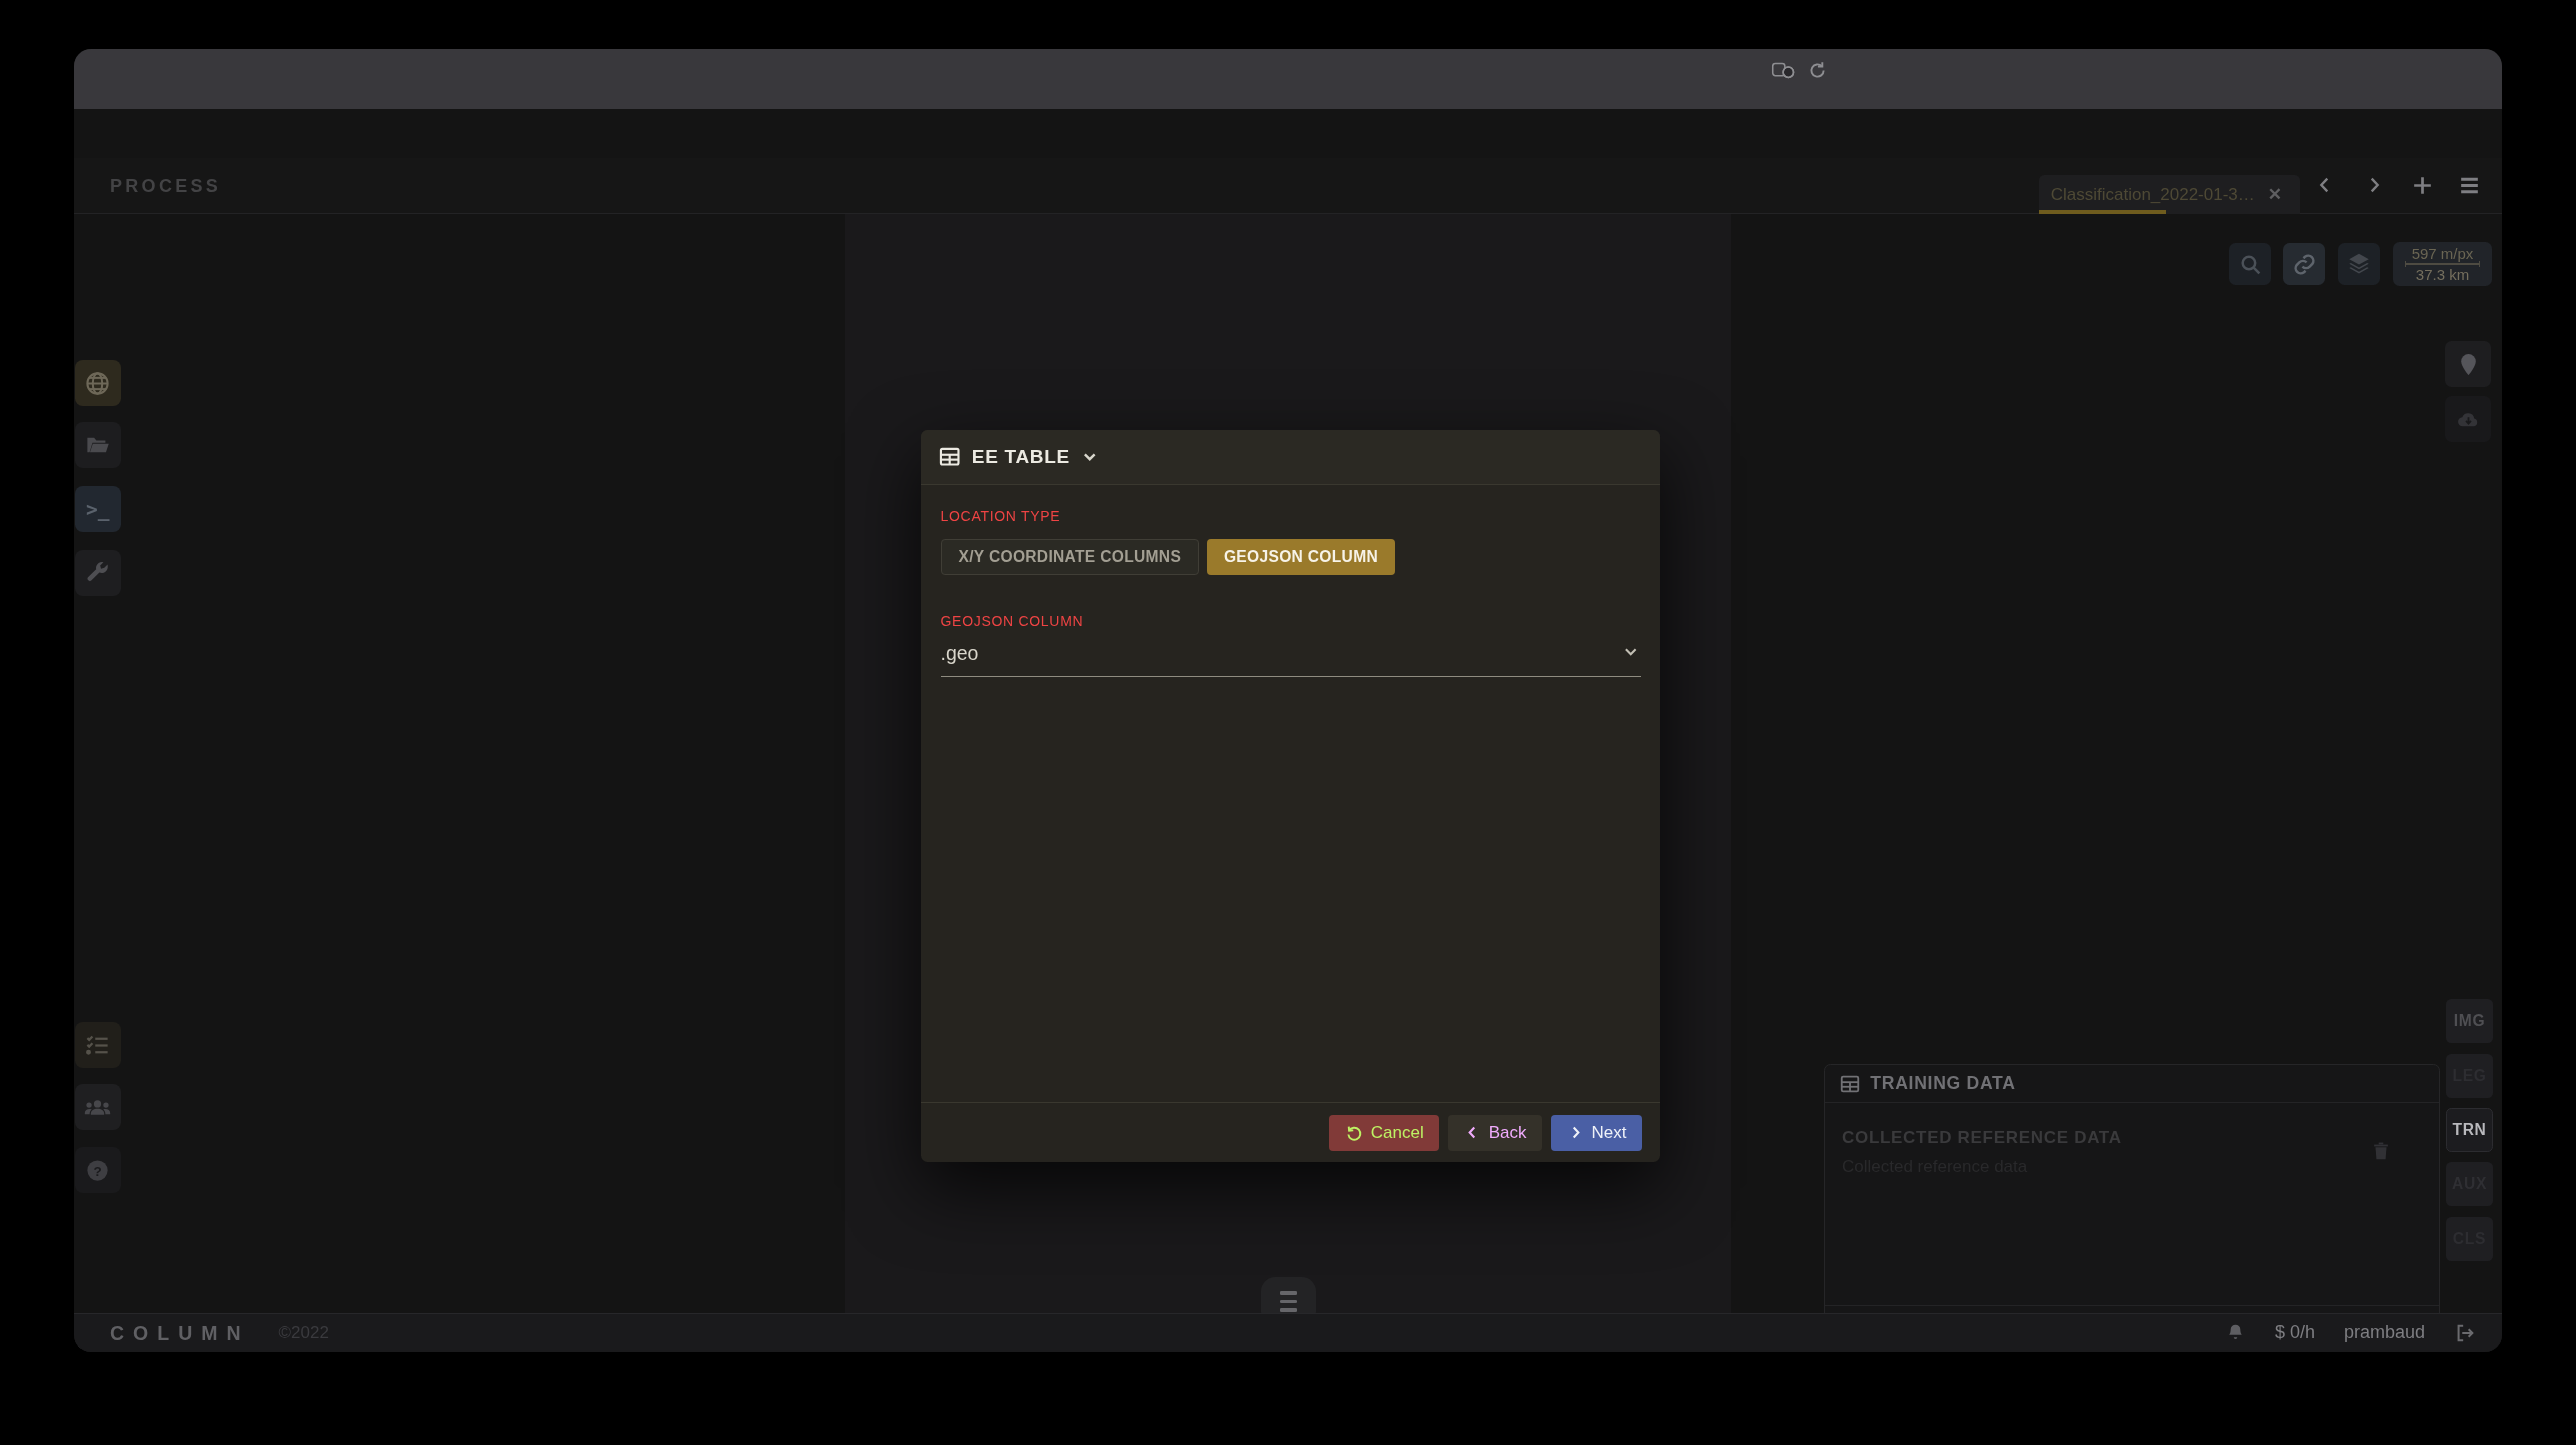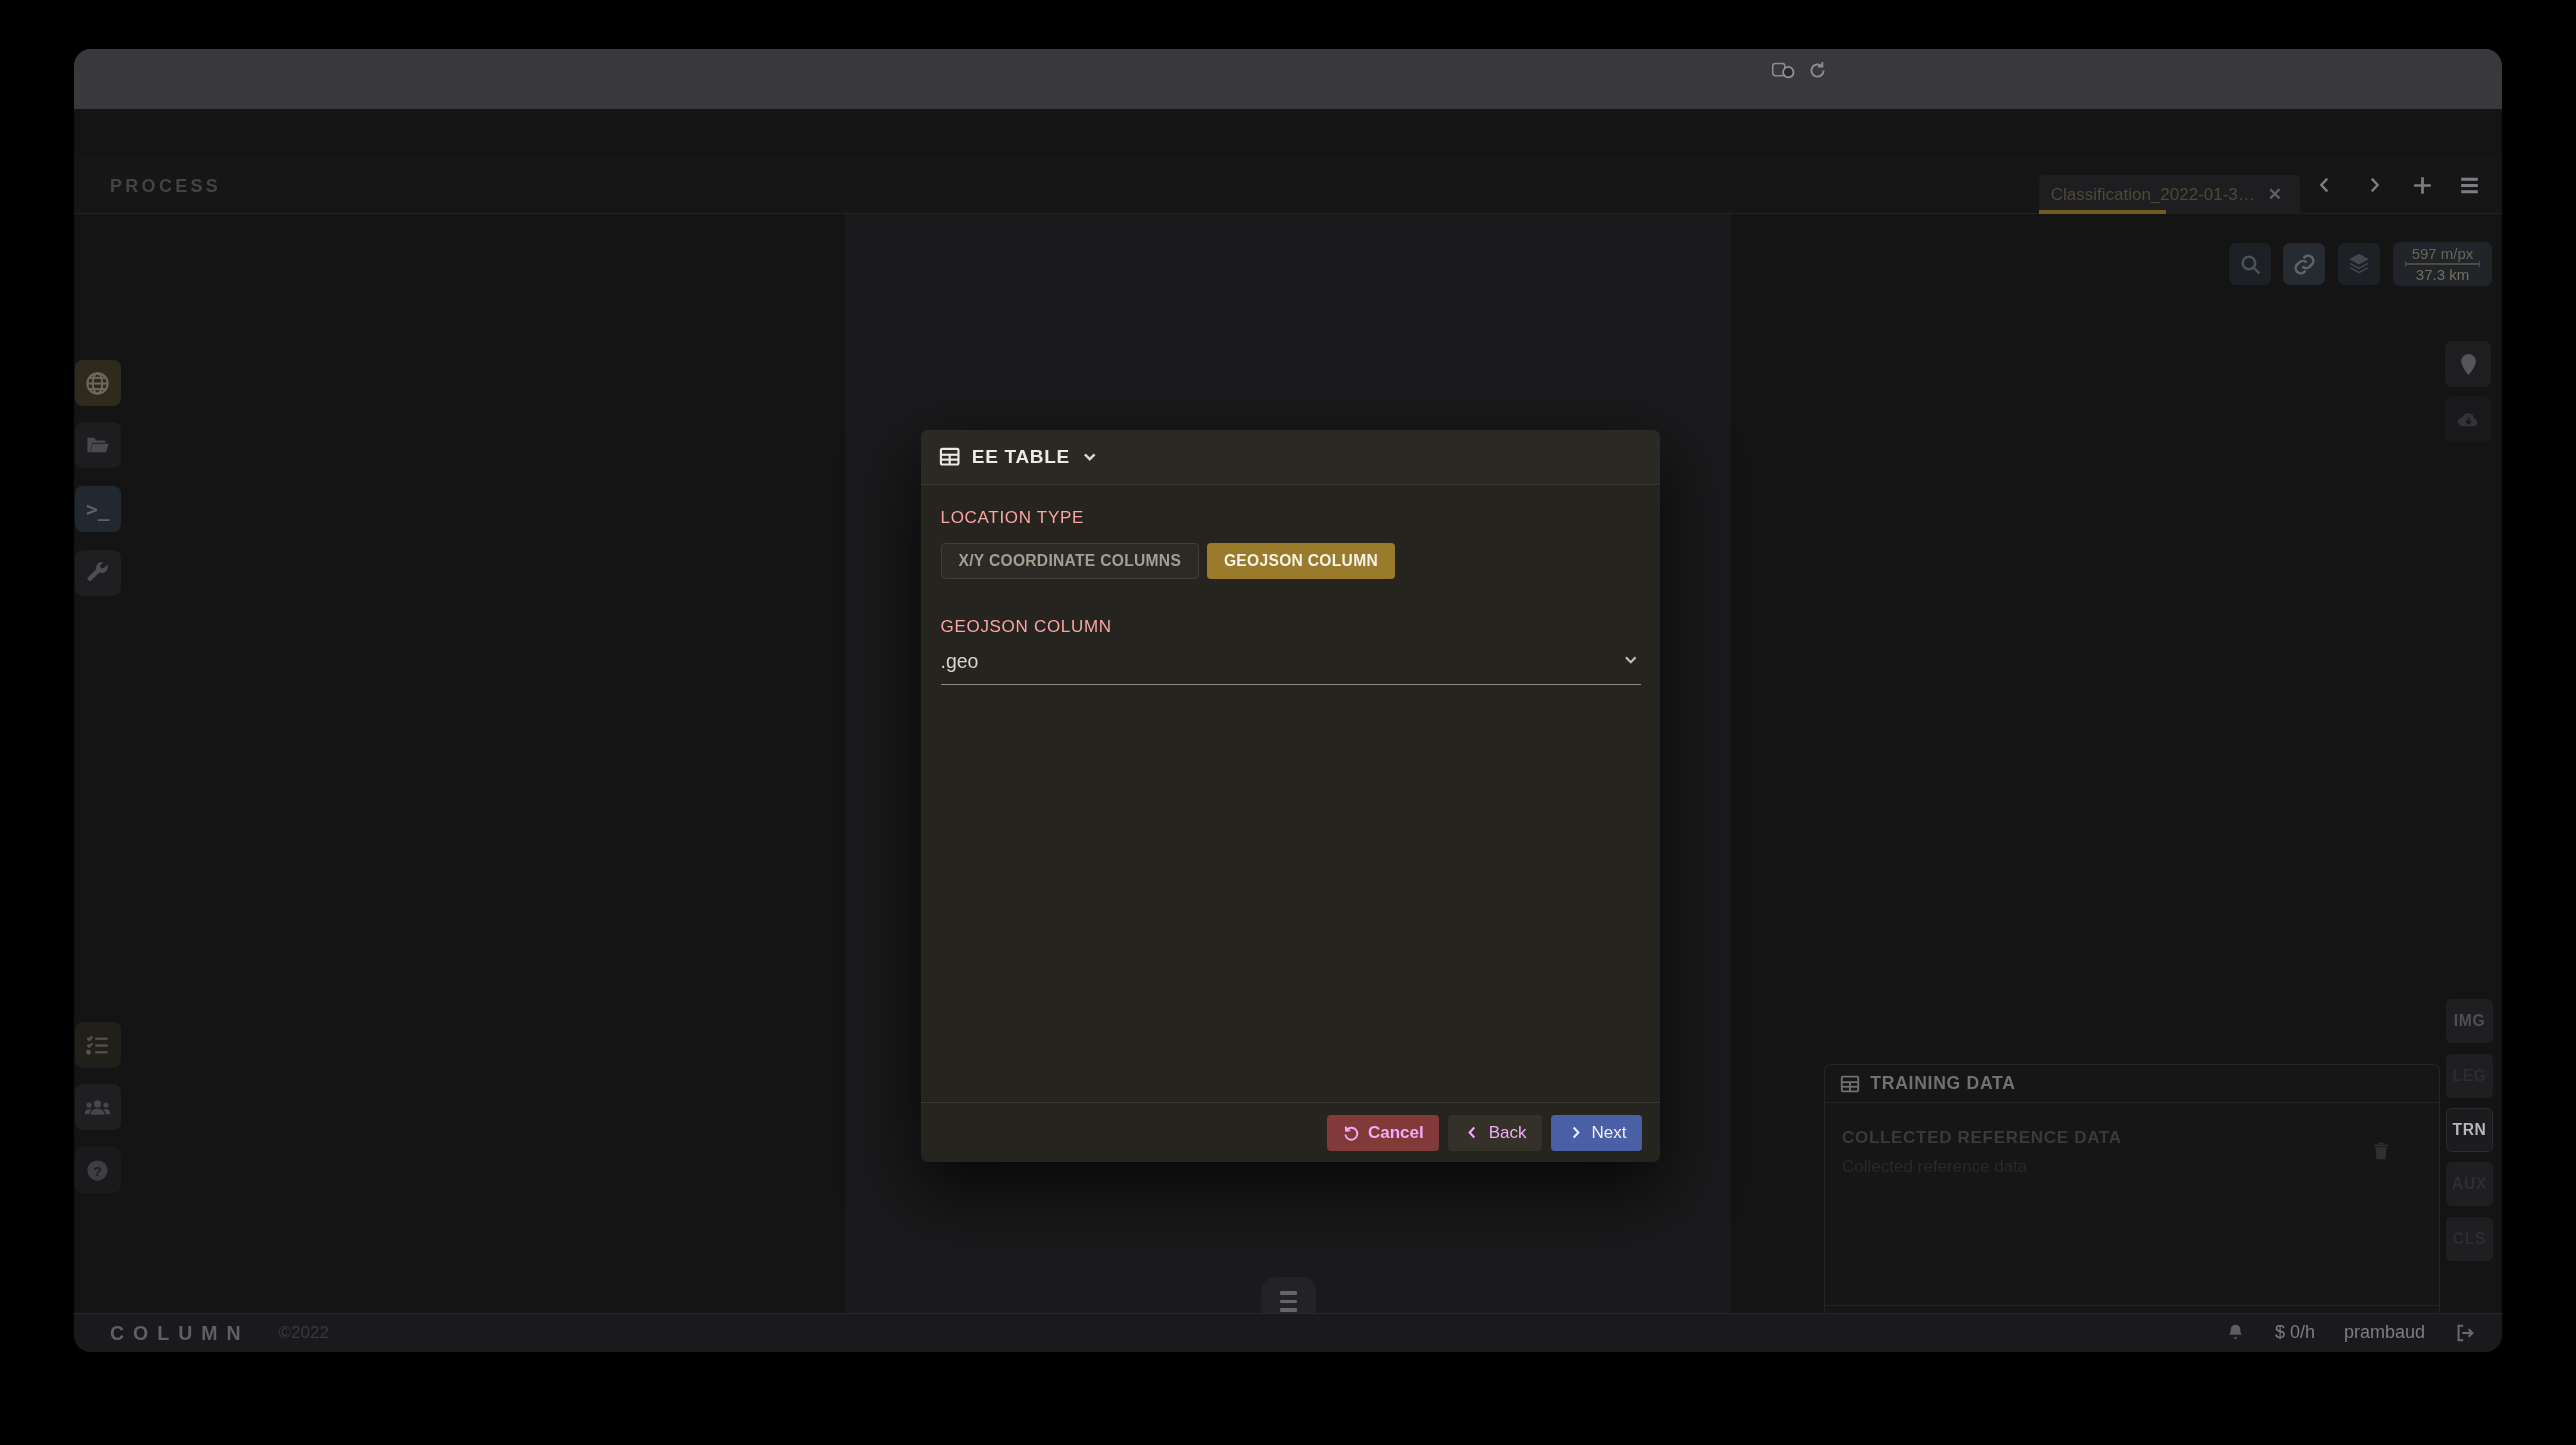--- a/index.html
+++ b/index.html
@@ -84,35 +84,35 @@
   .copyr { margin-left:29px; color:#3a3a3e; font-size:17px; }
   .fright { margin-left:auto; margin-right:26px; display:flex; align-items:flex-start; gap:29px; color:#7e7e82; font-size:18px; }
   .fright .bell { color:#5e5e62; } .fright .lgout { color:#6a6a6e; }
 
   
   .modal { position:absolute; left:847px; top:321px; width:739px; height:732px; background:#26241f;
            border-radius:6.5px; box-shadow:0 26px 72px rgba(0,0,0,.75); display:flex; flex-direction:column; }
   .modal-h { height:55px; background:#2b2923; border-radius:6.5px 6.5px 0 0; border-bottom:0.7px solid #3a382f;
              display:flex; align-items:center; gap:10.4px; padding:0 17px; color:#eceae2; font-size:19px; font-weight:700; letter-spacing:0.7px; }
   .modal-b { flex:1; padding:23.4px 19.5px 0 19.5px; }
-  .flabel { color:#fca5a5; font-size:17px; letter-spacing:0.7px; }
+  .flabel { color:#ef4444; font-size:14px; letter-spacing:0.7px; }
   .optrow { display:flex; gap:7.8px; margin-top:14.3px; }
   .opt { height:36px; display:flex; align-items:center; padding:0 17px; border-radius:3.9px;
          font-size:15.6px; font-weight:700; letter-spacing:0.3px; }
   .opt-off { background:#2b2a24; border:0.7px solid #403e36; color:#a39f93; }
   .opt-on  { background:#9a7a2b; color:#f7f3e8; }
   .sel-label { margin-top:38px; }
   .selrow { margin-top:13px; height:35px; border-bottom:1.3px solid #8f8c80; display:flex; }
   .selval { color:#d9d6cb; font-size:19.5px; }
   .selchev { margin-left:auto; color:#c2bfb4; }
   .modal-f { height:60px; border-top:0.7px solid #3a382f; display:flex; align-items:center; justify-content:flex-end;
              gap:9px; padding:0 18px; }
   .mbtn { height:36px; display:flex; align-items:center; gap:7.8px; padding:0 15.6px; border-radius:3.9px;
           font-size:17px; }
-  .mbtn-cancel { background:#813a38; color:#f0abfc;font-weight:bold; }
+  .mbtn-cancel { background:#813a38; color:#bef264; }
   .mbtn-back   { background:#343129; color:#f0abfc; }
   .mbtn-next   { background:#4a5fa5; color:#eef1f8; }
 </style>
 </head>
 <body>
 
 <div class="screen">
   <div class="window">
 
     <div class="titlebar">

